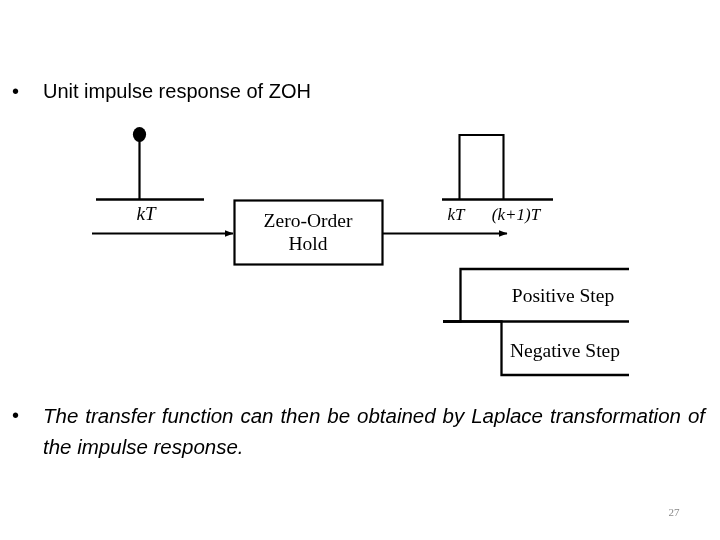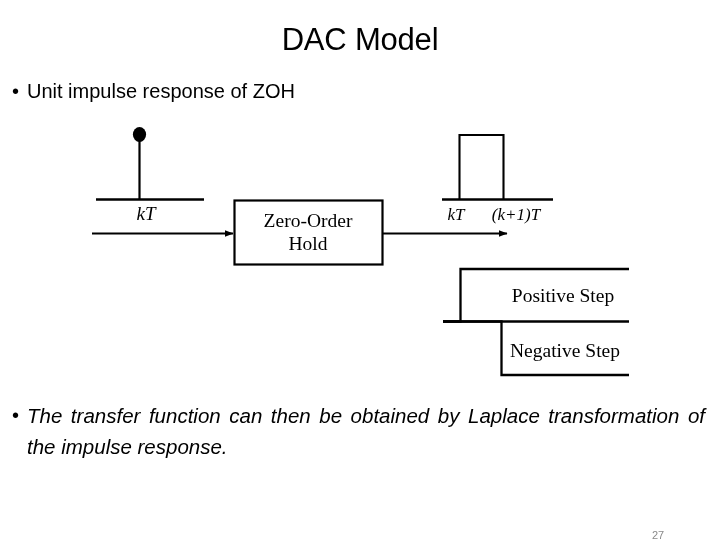--- a/index.html
+++ b/index.html
@@ -58,58 +58,56 @@
     position: absolute;
     left: 0;
     top: 0;
     width: 18px;
     text-align: left;
     font-size: 20px;
     line-height: inherit;
   }
   .bullet-text {
     display: block;
-    margin-left: 15px;
+    margin-left: 31px;
   }
   .justify {
     text-align: justify;
     text-align-last: left;
     font-style: italic;
   }
   
   #diagram {
     position: absolute;
     left: 0;
     top: 0;
     width: 720px;
     height: 540px;
     pointer-events: none;
   }
   
   #page-number {
     position: absolute;
-    left: 640px;
+    left: 656px;
     top: 506px;
     width: 36px;
     text-align: center;
-    font-family: Liberation Sans, sans-serif;
+    font-family: Liberation Serif, serif;
     font-size: 11px;
     color: #8a8a8a;
-    margin-top: 23px;
   }
   .dgm-label {
     font-family: "Liberation Serif", serif;
   }
 </style>
 </head>
 <body>
 
 <div id="slide">
 
-  <div id="slide-title">DAC Model</div>
 
   <div class="bullet-row" id="bullet-1">
     <span class="bullet-marker">•</span>
     <span class="bullet-text">Unit impulse response of ZOH</span>
   </div>
 
   <svg id="diagram" viewBox="0 0 720 540" width="720" height="540" xmlns="http://www.w3.org/2000/svg">
 
     <defs>
       <marker id="arrowhead" markerWidth="9" markerHeight="7" refX="8.5" refY="3.5" orient="auto" markerUnits="userSpaceOnUse">

